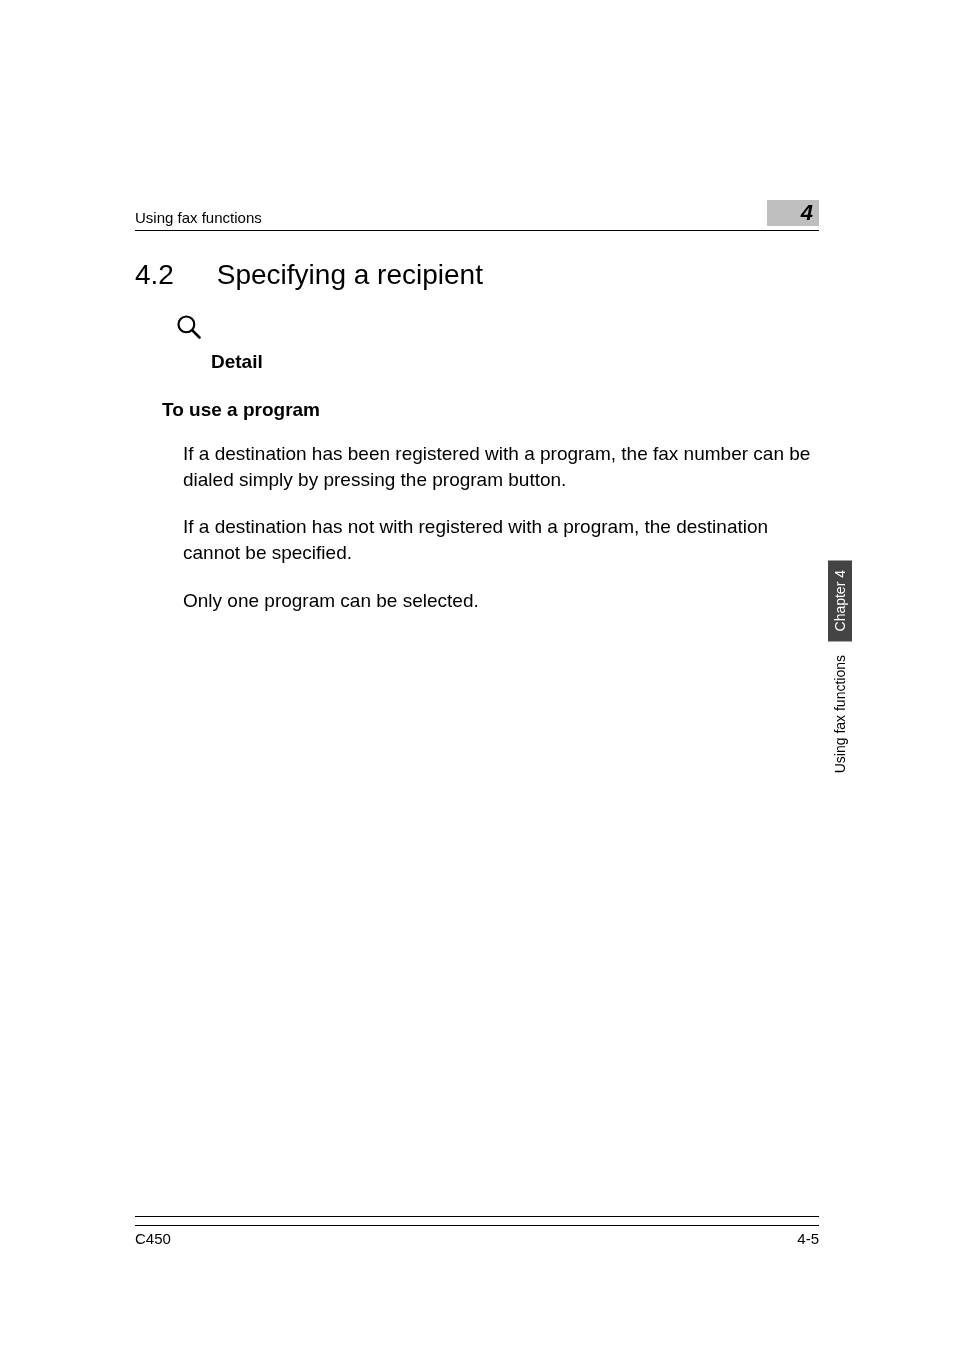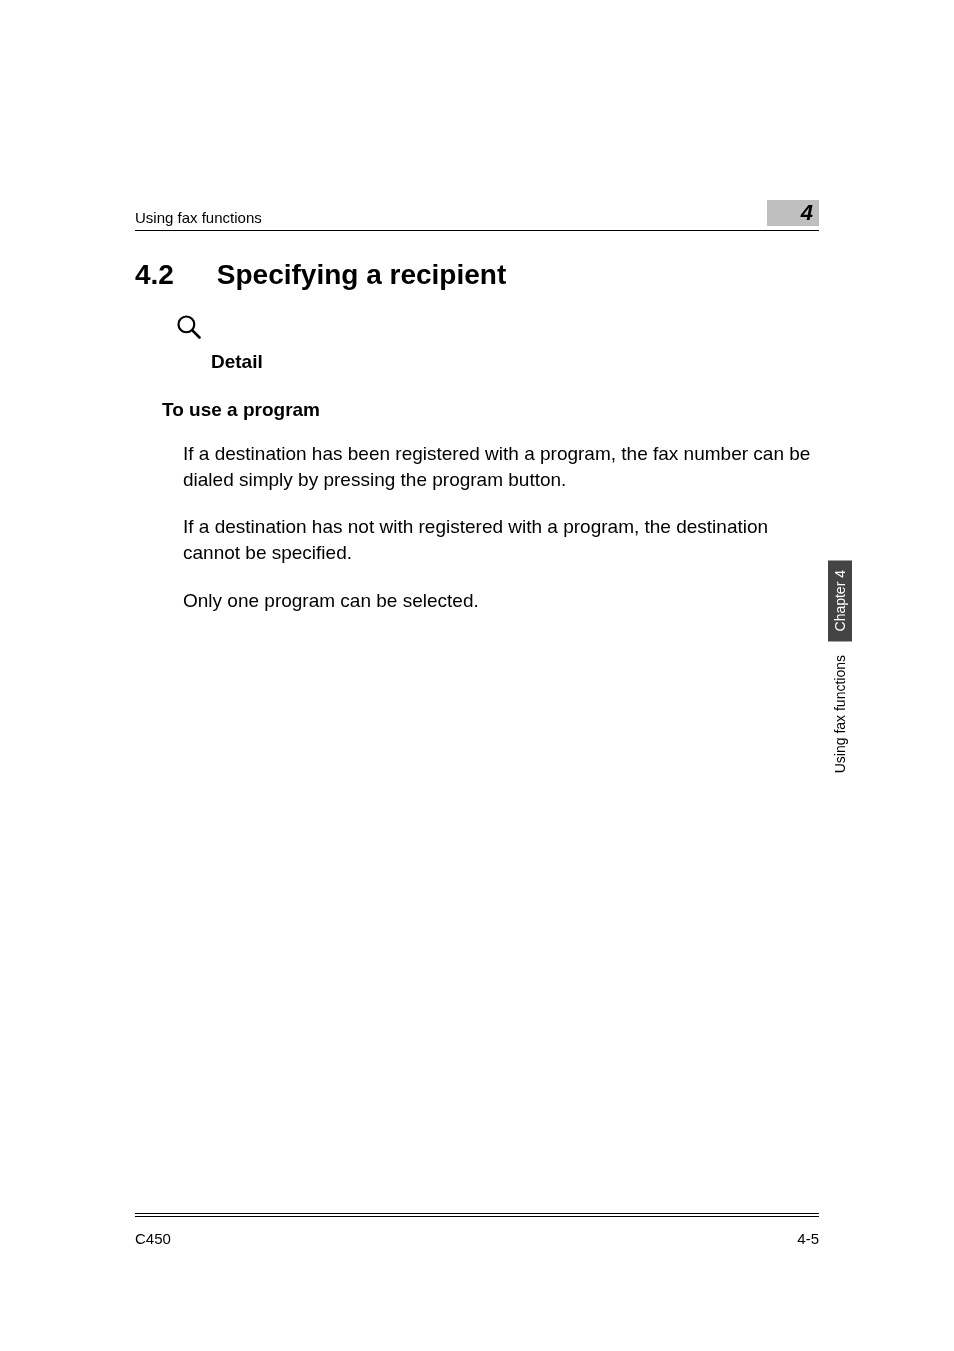--- a/index.html
+++ b/index.html
@@ -1,32 +1,32 @@
 <!DOCTYPE html>
 <html><head>
   <meta charset="utf-8">
   <style>
     * { box-sizing: border-box; margin: 0; padding: 0; }
     html, body { width: 954px; height: 1351px; background: #ffffff; font-family: Arial, Helvetica, sans-serif; color: #000; }
     .page { position: relative; width: 954px; height: 1351px; padding: 200px 135px 90px 135px; }
     .breadcrumb-row { display: flex; align-items: flex-end; justify-content: space-between; border-bottom: 1px solid #000; padding-bottom: 4px; margin-bottom: 28px; }
     .breadcrumb { font-size: 15px; }
     .chapter-box { width: 52px; height: 26px; background: #bfbfbf; display: flex; align-items: center; justify-content: flex-end; padding-right: 6px; font-size: 22px; font-weight: bold; font-style: italic; }
-    .section-heading { font-size: 28px; font-weight: bold; margin-bottom: 22px; }
+    .section-heading { font-size: 28px; font-weight: normal; margin-bottom: 22px; }
     .section-num { display: inline-block; min-width: 74px; }
     .detail-block { margin-left: 76px; margin-bottom: 26px; }
     .detail-icon { margin-left: -36px; margin-bottom: 6px; }
     .detail-label { font-size: 19px; font-weight: bold; margin-bottom: 6px; }
     .detail-text { font-size: 19px; font-style: italic; line-height: 1.35; margin-bottom: 22px; }
     .body-text { font-size: 19px; line-height: 1.35; margin-left: 48px; margin-bottom: 22px; }
     .subsection-heading { font-size: 19px; font-weight: bold; margin-left: 27px; margin-bottom: 20px; }
     .side-tabs { position: absolute; right: 102px; top: 560px; display: flex; flex-direction: column; align-items: center; }
     .tab-chapter { background: #444; color: #fff; font-size: 14px; writing-mode: vertical-rl; transform: rotate(180deg); padding: 10px 4px; margin-bottom: 8px; white-space: nowrap; }
     .tab-label { font-size: 14px; writing-mode: vertical-rl; transform: rotate(180deg); padding: 6px 4px; white-space: nowrap; }
-    .footer-row { position: absolute; left: 135px; right: 135px; bottom: 104px; border-top: 1px solid #000; padding-top: 16px; display: flex; justify-content: space-between; font-size: 15px; }
+    .footer-row { position: absolute; left: 135px; right: 135px; bottom: 104px; border-top: 1px solid #000; padding-top: 4px; display: flex; justify-content: space-between; font-size: 15px; }
     .footer-overline { position: absolute; left: 135px; right: 135px; bottom: 134px; border-top: 1px solid #000; }
     svg.mag { width: 28px; height: 28px; }
   </style>
 </head>
 <body>
 
 <div class="page">
 
   <div class="breadcrumb-row">
     <span class="breadcrumb">Using fax functions</span>

